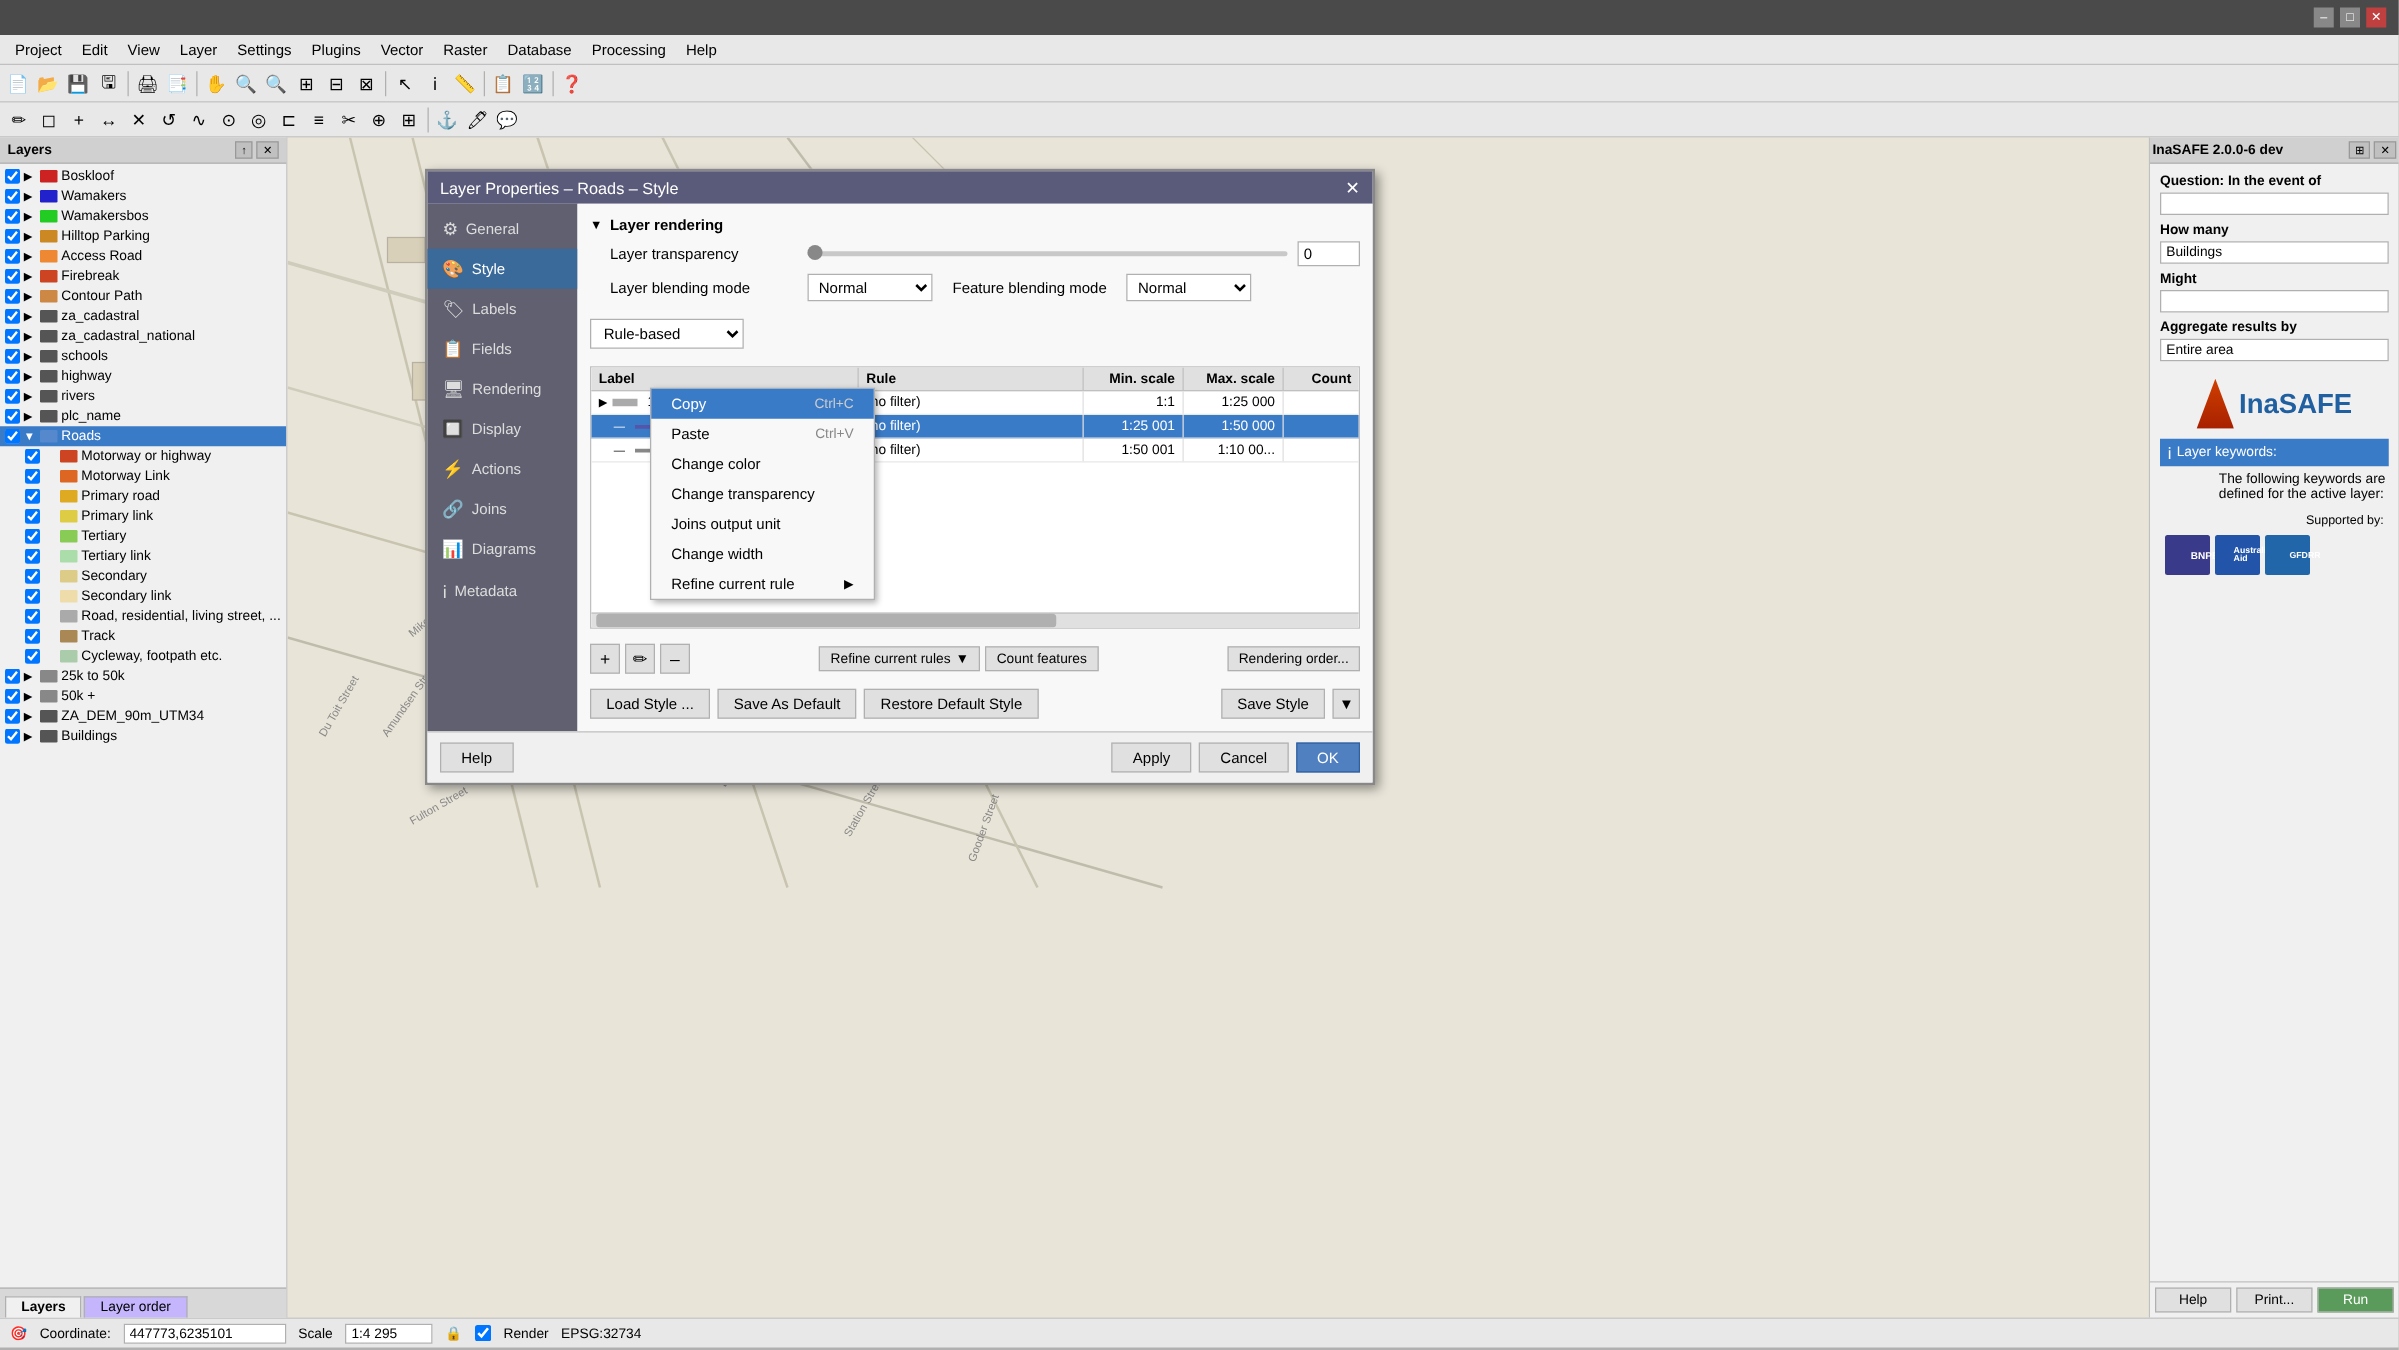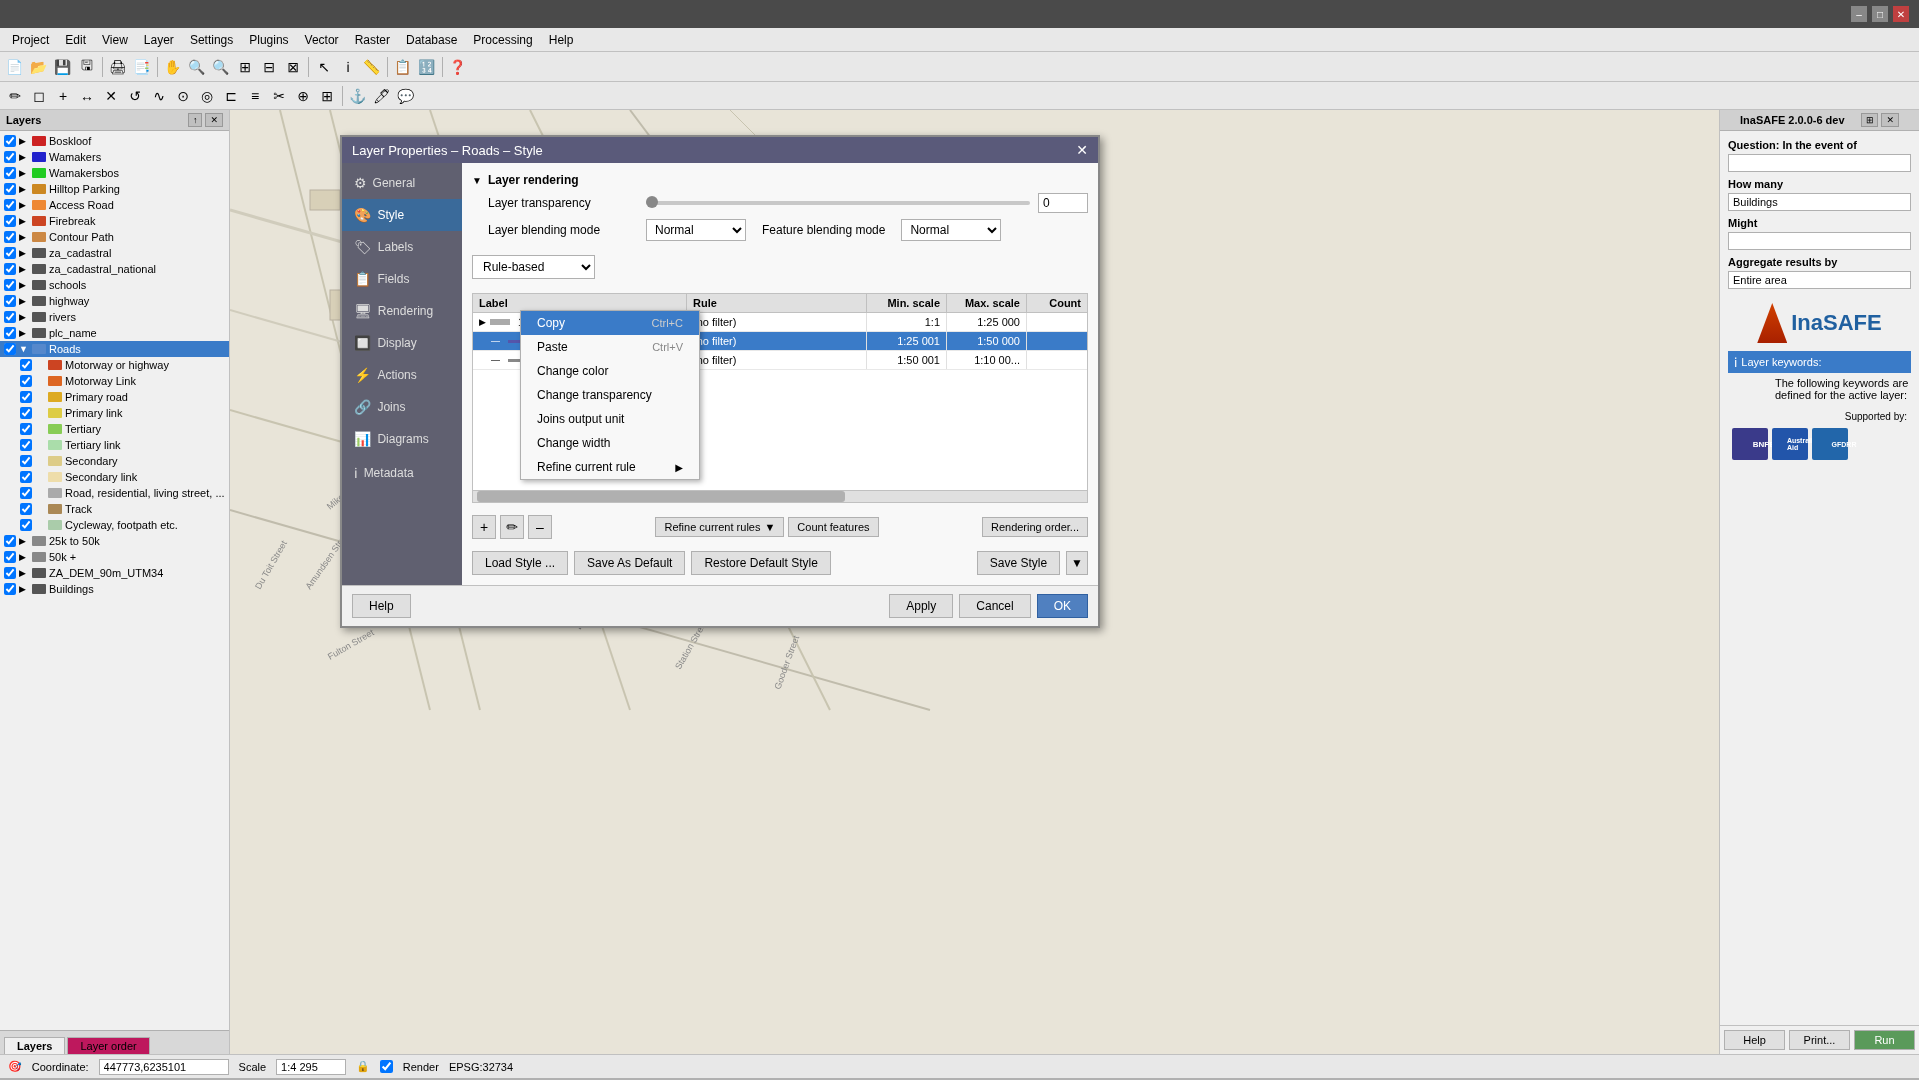--- a/index.html
+++ b/index.html
@@ -31,38 +31,38 @@
     .layer-item.active { background: #3a7bc8; color: #fff; }
     .layer-check { width: 12px; height: 12px; flex-shrink: 0; }
     .layer-icon { width: 14px; height: 10px; flex-shrink: 0; border-radius: 1px; }
     .layer-expand { width: 10px; font-size: 9px; flex-shrink: 0; }
 
     
     #map-area { flex: 1; position: relative; overflow: hidden; background: #e8e4d8; }
 
     
     #inasafe-panel { width: 200px; background: #f0f0f0; border-left: 1px solid #c0c0c0; display: flex; flex-direction: column; font-size: 11px; }
-    #inasafe-header { background: #d0d0d0; padding: 3px 20px; font-weight: bold; font-size: 11px; display: flex; align-items: center; justify-content: space-between; border-bottom: 1px solid #b0b0b0; }
+    #inasafe-header { background: #d0d0d0; padding: 3px 2px; font-weight: bold; font-size: 11px; display: flex; align-items: center; justify-content: space-between; border-bottom: 1px solid #b0b0b0; }
     #inasafe-content { padding: 8px; flex: 1; overflow-y: auto; }
     .inasafe-label { font-weight: bold; margin-bottom: 3px; font-size: 11px; }
     .inasafe-input { width: 100%; border: 1px solid #b0b0b0; padding: 2px 4px; font-size: 11px; margin-bottom: 6px; background: #fff; }
     .inasafe-logo { text-align: center; margin: 8px 0; }
     .inasafe-keywords-header { background: #3a7bc8; color: #fff; padding: 2px 6px; font-size: 11px; display: flex; align-items: center; gap: 4px; }
     .inasafe-kw-content { font-size: 11px; padding: 4px 0; }
     .inasafe-kw-content ul { padding-left: 16px; }
     .inasafe-kw-content li { margin-bottom: 2px; }
     #inasafe-footer { border-top: 1px solid #c0c0c0; padding: 4px; display: flex; gap: 4px; justify-content: space-between; }
     .inasafe-btn { flex: 1; font-size: 11px; padding: 3px 2px; cursor: pointer; background: #e0e0e0; border: 1px solid #b0b0b0; }
 
     
     #statusbar { background: #e8e8e8; border-top: 1px solid #c0c0c0; height: 24px; display: flex; align-items: center; padding: 0 8px; font-size: 11px; gap: 10px; }
 
     
     #bottom-tabs { background: #d8d8d8; height: 24px; display: flex; align-items: flex-end; padding: 0 4px; border-top: 1px solid #b0b0b0; }
-    .bottom-tab { padding: 2px 12px; background: #be185d; border: 1px solid #b0b0b0; border-bottom: none; cursor: pointer; font-size: 11px; margin-right: 2px; }
+    .bottom-tab { padding: 2px 12px; background: #c4b5fd; border: 1px solid #b0b0b0; border-bottom: none; cursor: pointer; font-size: 11px; margin-right: 2px; }
     .bottom-tab.active { background: #f0f0f0; font-weight: bold; }
 
     
     #dialog-overlay { position: absolute; top: 0; left: 0; width: 100%; height: 100%; z-index: 100; }
     #layer-properties-dialog { position: absolute; top: 135px; left: 340px; width: 760px; background: #ffffff; border: 2px solid #888; box-shadow: 3px 3px 8px rgba(0,0,0,0.4); display: flex; flex-direction: column; }
     #dialog-titlebar { background: #5a5a7a; color: #fff; padding: 5px 10px; font-size: 13px; display: flex; align-items: center; justify-content: space-between; }
     #dialog-close { background: none; border: none; color: #fff; cursor: pointer; font-size: 14px; }
     #dialog-body { display: flex; flex: 1; }
     #dialog-sidebar { width: 120px; background: #606070; padding: 4px 0; }
     .dialog-nav-item { padding: 8px 12px; color: #ddd; cursor: pointer; display: flex; align-items: center; gap: 6px; font-size: 12px; }

